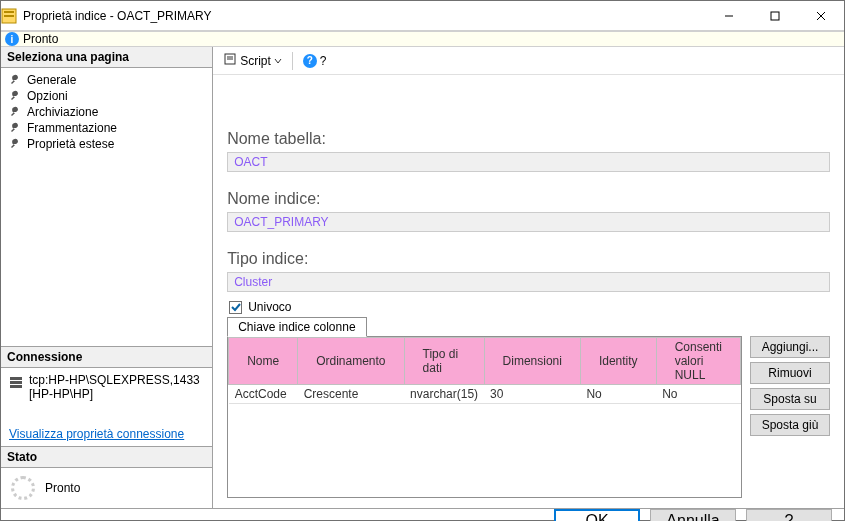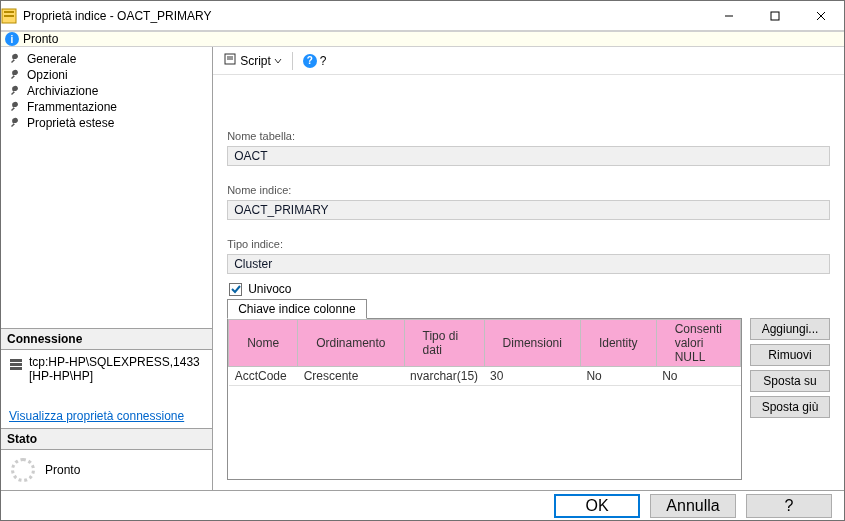--- a/index.html
+++ b/index.html
@@ -21,22 +21,22 @@
   .connicon { width: 14px; height: 14px; margin-top: 2px; }
   .link { color: #0066cc; text-decoration: underline; cursor: pointer; padding: 1px 2px; display: inline-block; margin-top: 24px; }
   .statepanel { border-top: 1px solid #a0a0a0; }
   .spinner { width: 24px; height: 24px; border: 3px dotted #ccc; border-radius: 50%; }
   .stateitem { display: flex; align-items: center; gap: 10px; padding: 4px; }
   .rightpane { flex: 1; display: flex; flex-direction: column; gap: 31px; }
   .toolbar { height: 28px; display: flex; align-items: center; padding: 0 6px; gap: 4px; border-bottom: 1px solid #e0e0e0; }
   .tbsep { width: 1px; height: 18px; background: #ccc; margin: 0 2px; }
   .tbtn { display: inline-flex; align-items: center; gap: 3px; padding: 2px 4px; cursor: default; }
   .form { padding: 10px 14px; display: flex; flex-direction: column; gap: 4px; }
-  .fldlabel { color: #555; font-size: 11px; margin-top: 14px; }
-  .fldvalue { background: #f0f0f0; border: 1px solid #ccc; padding: 2px 6px; color: #0f172a; font-size: 12px; }
+  .fldlabel { color: #555; font-size: 16px; margin-top: 14px; }
+  .fldvalue { background: #f0f0f0; border: 1px solid #ccc; padding: 2px 6px; color: #8b5cf6; font-size: 12px; }
   .chkrow { display: flex; align-items: center; gap: 6px; margin-top: 4px; margin-left: 2px; }
   .chk { width: 13px; height: 13px; border: 1px solid #707070; display: inline-flex; align-items: center; justify-content: center; background: #fff; }
   .chk svg { width: 10px; height: 10px; }
   .tabsarea { margin-top: 14px; display: flex; }
   .gridwrap { display: flex; gap: 8px; }
   .gridbox { flex: 1; border: 1px solid #8f8f8f; position: relative; }
   .tab { position: absolute; top: -20px; left: -1px; background: #fff; border: 1px solid #8f8f8f; border-bottom: 1px solid #fff; padding: 2px 10px; font-size: 12px; }
   .gridinner { height: 160px; overflow: hidden; }
   table.grid { width: 100%; border-collapse: collapse; font-size: 12px; }
   table.grid th { background: #f9a8d4; border: 1px solid #c0c0c0; text-align: left; font-weight: normal; padding: 2px 18px; color: #333; }
@@ -84,20 +84,21 @@
 
   <div class="statusbar">
     <span class="infoicon">i</span>
     <span>Pronto</span>
   </div>
 
   <div class="content">
 
     <div class="leftpane">
 
+      <div class="panelheader">Seleziona una pagina</div>
       <div class="panelbody navlist">
         <div class="navitem">
           <span class="wrench"><svg viewBox="0 0 12 12">
                 <path d="M9 3a3 3 0 0 1-3.9 2.9L2 9l1 1 3.1-3.1A3 3 0 1 1 9 3z" fill="#555"></path>
               </svg></span>
           <span>Generale</span>
         </div>
         <div class="navitem">
           <span class="wrench"><svg viewBox="0 0 12 12">
                 <path d="M9 3a3 3 0 0 1-3.9 2.9L2 9l1 1 3.1-3.1A3 3 0 1 1 9 3z" fill="#555"></path>

